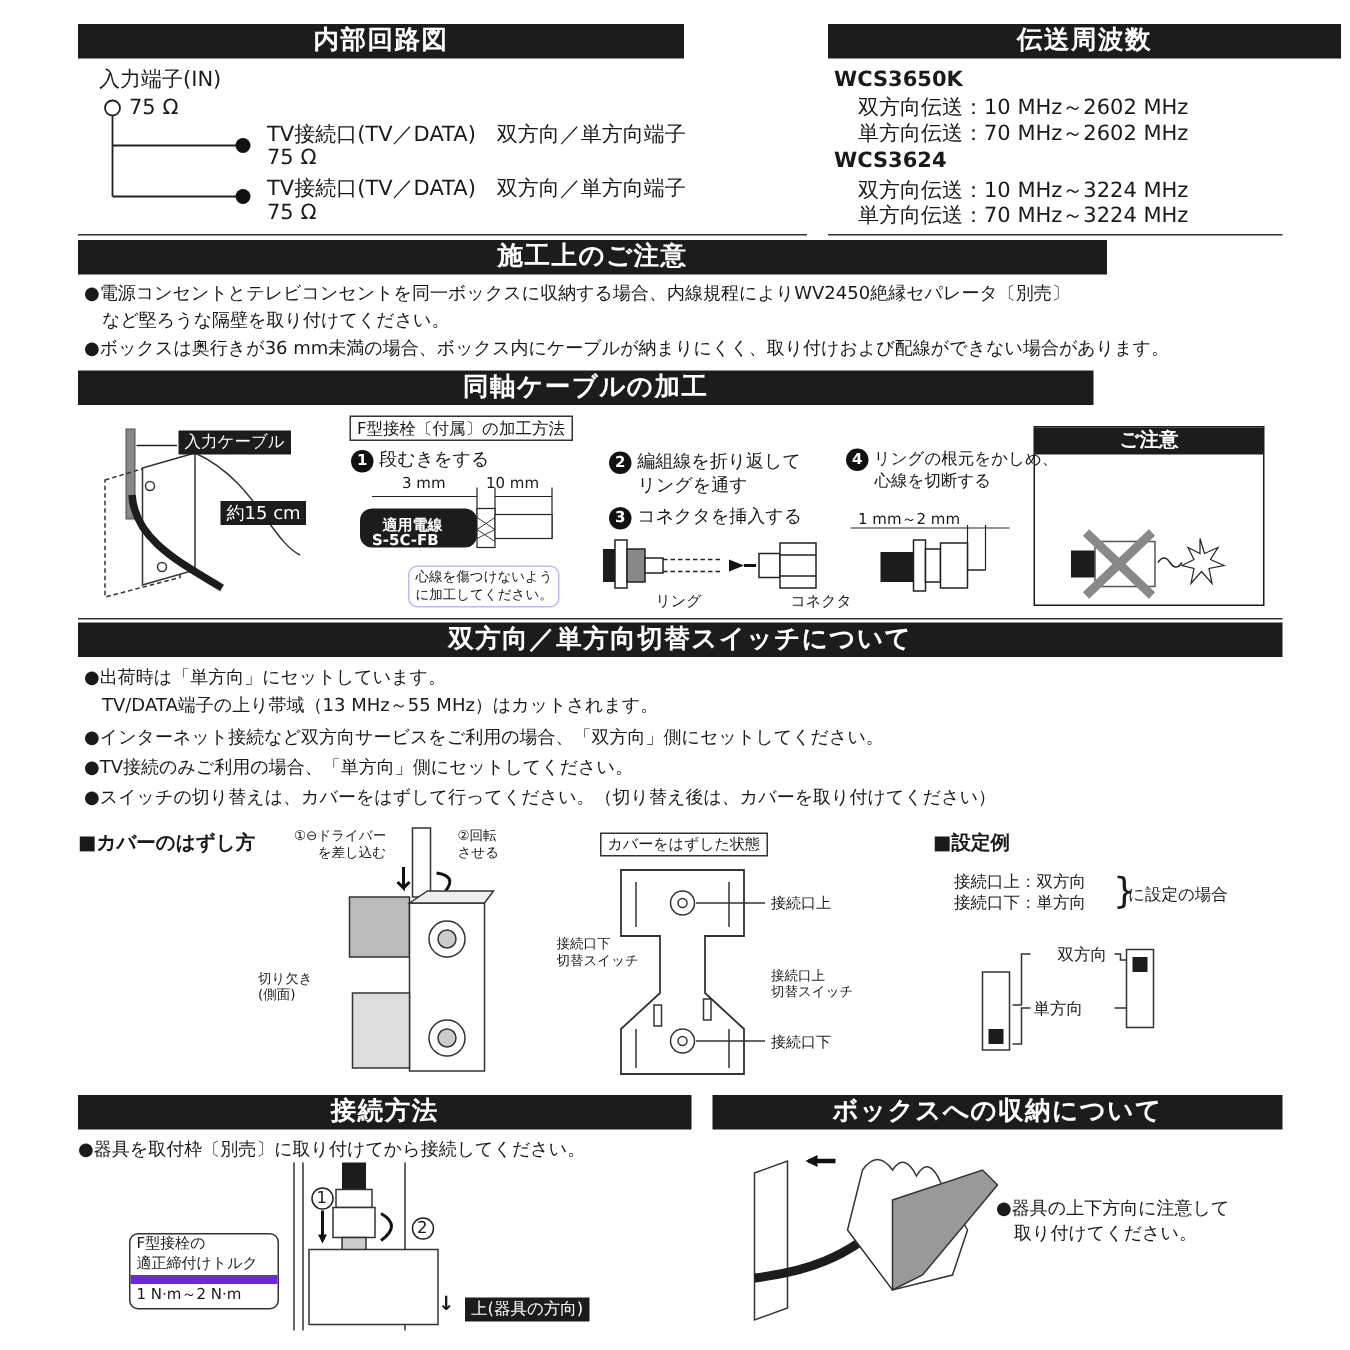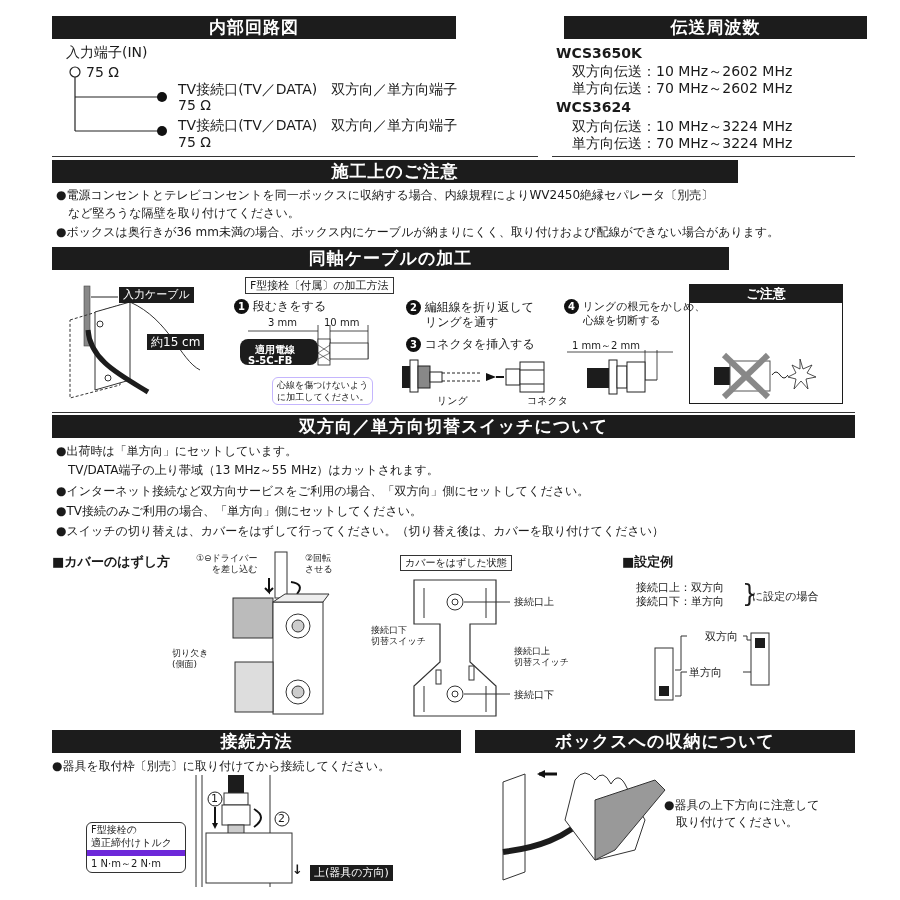--- a/index.html
+++ b/index.html
@@ -34,21 +34,21 @@
   <circle cx="162" cy="97" r="5" fill="#111"></circle>
   <circle cx="162" cy="131" r="5" fill="#111"></circle>
 </svg>
 <div class="t s14" style="left:86px;top:64px;">75 Ω</div>
 <div class="t s14" style="left:178px;top:81px;">TV接続口(TV／DATA)　双方向／単方向端子</div>
 <div class="t s14" style="left:178px;top:97px;">75 Ω</div>
 <div class="t s14" style="left:178px;top:117px;">TV接続口(TV／DATA)　双方向／単方向端子</div>
 <div class="t s14" style="left:178px;top:134px;">75 Ω</div>
 <div class="rule" style="left:52px;top:156px;width:486px;"></div>
 
-<div class="bar" style="left:564px;top:16px;width:303px;">伝送周波数</div>
+<div class="bar" style="left:552px;top:16px;width:342px;">伝送周波数</div>
 <div class="t s14 bold" style="left:556px;top:45px;">WCS3650K</div>
 <div class="t s14" style="left:572px;top:63px;">双方向伝送：10 MHz～2602 MHz</div>
 <div class="t s14" style="left:572px;top:80px;">単方向伝送：70 MHz～2602 MHz</div>
 <div class="t s14 bold" style="left:556px;top:99px;">WCS3624</div>
 <div class="t s14" style="left:572px;top:118px;">双方向伝送：10 MHz～3224 MHz</div>
 <div class="t s14" style="left:572px;top:135px;">単方向伝送：70 MHz～3224 MHz</div>
 <div class="rule" style="left:552px;top:156px;width:303px;"></div>
 
 <div class="bar" style="left:52px;top:160px;width:686px;">施工上のご注意</div>
 <div class="t s12" style="left:56px;top:187px;">●電源コンセントとテレビコンセントを同一ボックスに収納する場合、内線規程によりWV2450絶縁セパレータ〔別売〕</div>
@@ -63,21 +63,21 @@
   <path d="M35 32 L70 22 L70 100 L35 110 Z" fill="#fff" stroke="#333" stroke-width="1"></path>
   <path d="M70 22 C110 40 120 80 140 90" fill="none" stroke="#333" stroke-width="1"></path>
   <path d="M28 50 C30 80 60 95 88 112" fill="none" stroke="#1c1c1c" stroke-width="5"></path>
   <circle cx="40" cy="44" r="3" fill="none" stroke="#333"></circle>
   <circle cx="48" cy="98" r="3" fill="none" stroke="#333"></circle>
   <line x1="31" y1="17" x2="58" y2="17" stroke="#222" stroke-width="1"></line>
 </svg>
 <div class="t label-black" style="left:119px;top:287px;">入力ケーブル</div>
 <div class="t label-black" style="left:147px;top:334px;font-size:12px;">約15 cm</div>
 
-<div class="t s11 boxed" style="left:233px;top:277px;margin-left:12px;">F型接栓〔付属〕の加工方法</div>
+<div class="t s11 boxed" style="left:233px;top:277px;">F型接栓〔付属〕の加工方法</div>
 <div class="t s12" style="left:234px;top:298px;">
   <span style="display:inline-block;width:15px;height:15px;border-radius:50%;background:#111;color:#fff;text-align:center;font-size:10px;line-height:15px;font-weight:bold;">1</span>
   <span>段むきをする</span>
 </div>
 <div class="t s10" style="left:268px;top:317px;">3 mm</div>
 <div class="t s10" style="left:324px;top:317px;">10 mm</div>
 <svg style="left:230px;top:325px;" width="140" height="50">
   <line x1="18" y1="6" x2="88" y2="6" stroke="#222" stroke-width="0.8"></line>
   <line x1="88" y1="0" x2="88" y2="30" stroke="#222" stroke-width="0.8"></line>
   <line x1="100" y1="0" x2="100" y2="30" stroke="#222" stroke-width="0.8"></line>

